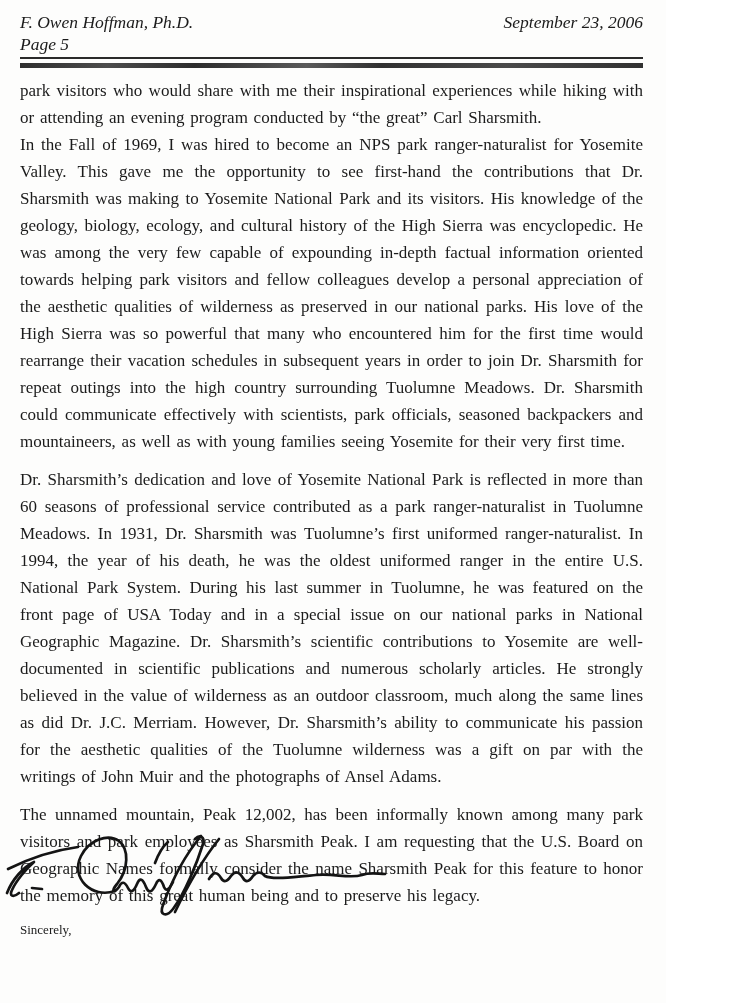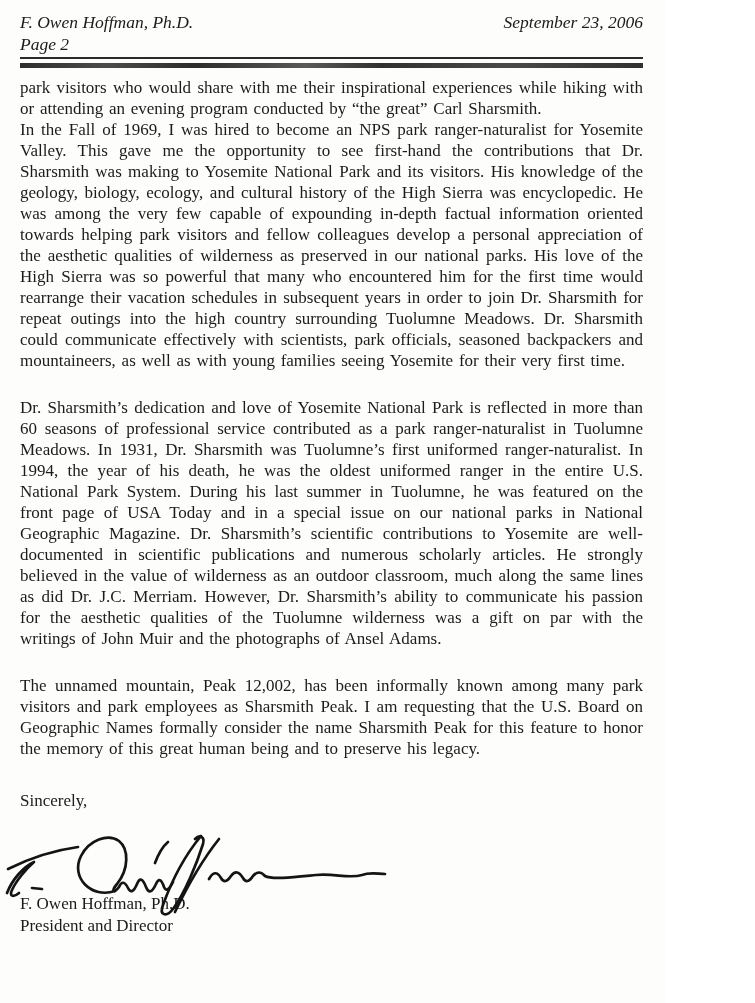--- a/index.html
+++ b/index.html
@@ -6,39 +6,39 @@
   .page{
     width:666px;height:1003px;background:#fdfdfc;position:relative;
     box-sizing:border-box;padding:11px 23px 0 20px;
     font-family:"Liberation Serif","DejaVu Serif",serif;color:#1b1b1b;
     overflow:hidden;
   }
   .hdr-row{display:flex;justify-content:space-between;font-style:italic;font-size:17.5px;line-height:22px;}
   .rule-thin{height:2px;background:#2a2a2a;margin-top:2px;}
   .rule-thick{height:5px;margin-top:4px;
     background:linear-gradient(90deg,#2e2e2e 0%,#4c4c4c 14%,#2c2c2c 28%,#5a5a5a 46%,#303030 58%,#4a4a4a 78%,#313131 100%);}
-  .body-text{margin-top:9px;font-size:17px;line-height:21px;text-align:justify;word-spacing:1.5px;}
+  .body-text{margin-top:9px;font-size:17px;line-height:27px;text-align:justify;word-spacing:1.5px;}
   .body-text p{margin:0;}
-  .body-text p.gap{margin-top:26px;}
-  .closing{margin-top:31px;font-size:17px;line-height:21.4px;}
+  .body-text p.gap{margin-top:11px;}
+  .closing{margin-top:10px;font-size:13px;line-height:21.4px;}
   .sig-block{margin-top:82px;font-size:17px;line-height:21.4px;}
   .signature-svg{position:absolute;left:4px;top:831px;pointer-events:none;}
   .signature-svg path{fill:none;stroke:#141414;stroke-width:2.7;stroke-linecap:round;stroke-linejoin:round;}
 </style>
 </head>
 <body>
 
 <div class="page">
 
   <div class="hdr-row">
     <span>F. Owen Hoffman, Ph.D.</span>
     <span>September 23, 2006</span>
   </div>
   <div class="hdr-row">
-    <span>Page 2</span>
+    <span>Page 5</span>
   </div>
 
   <div class="rule-thin"></div>
   <div class="rule-thick"></div>
 
   <div class="body-text">
     <p>park visitors who would share with me their inspirational experiences while hiking with or attending an evening program conducted by “the great” Carl Sharsmith.</p>
     <p>In the Fall of 1969, I was hired to become an NPS park ranger-naturalist for Yosemite Valley.  This gave me the opportunity to see first-hand the contributions that Dr. Sharsmith was making to Yosemite National Park and its visitors.  His knowledge of the geology, biology, ecology, and cultural history of the High Sierra was encyclopedic.  He was among the very few capable of expounding in-depth factual information oriented towards helping park visitors and fellow colleagues develop a personal appreciation of the aesthetic qualities of wilderness as preserved in our national parks.  His love of the High Sierra was so powerful that many who encountered him for the first time would rearrange their vacation schedules in subsequent years in order to join Dr. Sharsmith for repeat outings into the high country surrounding Tuolumne Meadows.  Dr. Sharsmith could communicate effectively with scientists, park officials, seasoned backpackers and mountaineers, as well as with young families seeing Yosemite for their very first time.</p>
     <p class="gap">Dr. Sharsmith’s dedication and love of Yosemite National Park is reflected in more than 60 seasons of professional service contributed as a park ranger-naturalist in Tuolumne Meadows.  In 1931, Dr. Sharsmith was Tuolumne’s first uniformed ranger-naturalist.  In 1994, the year of his death, he was the oldest uniformed ranger in the entire U.S. National Park System.  During his last summer in Tuolumne, he was featured on the front page of USA Today and in a special issue on our national parks in National Geographic Magazine.  Dr. Sharsmith’s scientific contributions to Yosemite are well-documented in scientific publications and numerous scholarly articles.  He strongly believed in the value of wilderness as an outdoor classroom, much along the same lines as did Dr. J.C. Merriam.  However, Dr. Sharsmith’s ability to communicate his passion for the aesthetic qualities of the Tuolumne wilderness was a gift on par with the writings of John Muir and the photographs of Ansel Adams.</p>
     <p class="gap">The unnamed mountain, Peak 12,002, has been informally known among many park visitors and park employees as Sharsmith Peak.  I am requesting that the U.S. Board on Geographic Names formally consider the name Sharsmith Peak for this feature to honor the memory of this great human being and to preserve his legacy.</p>

